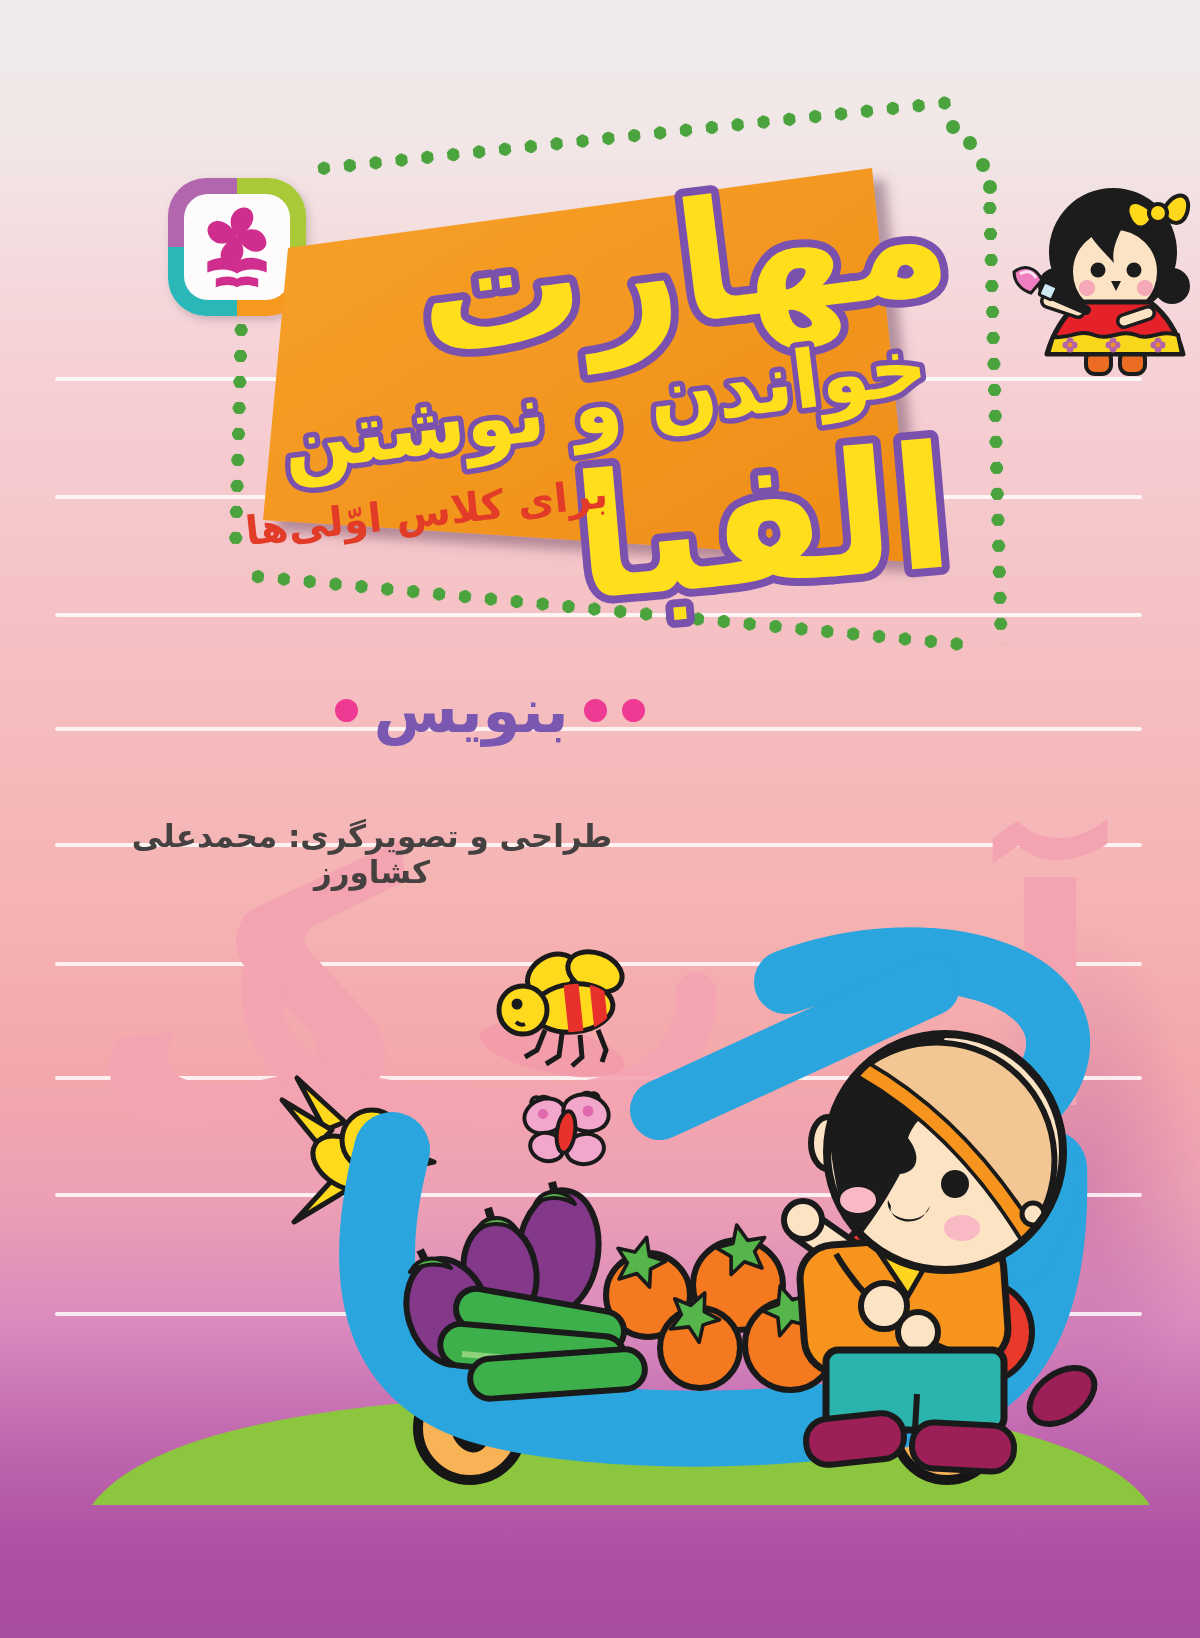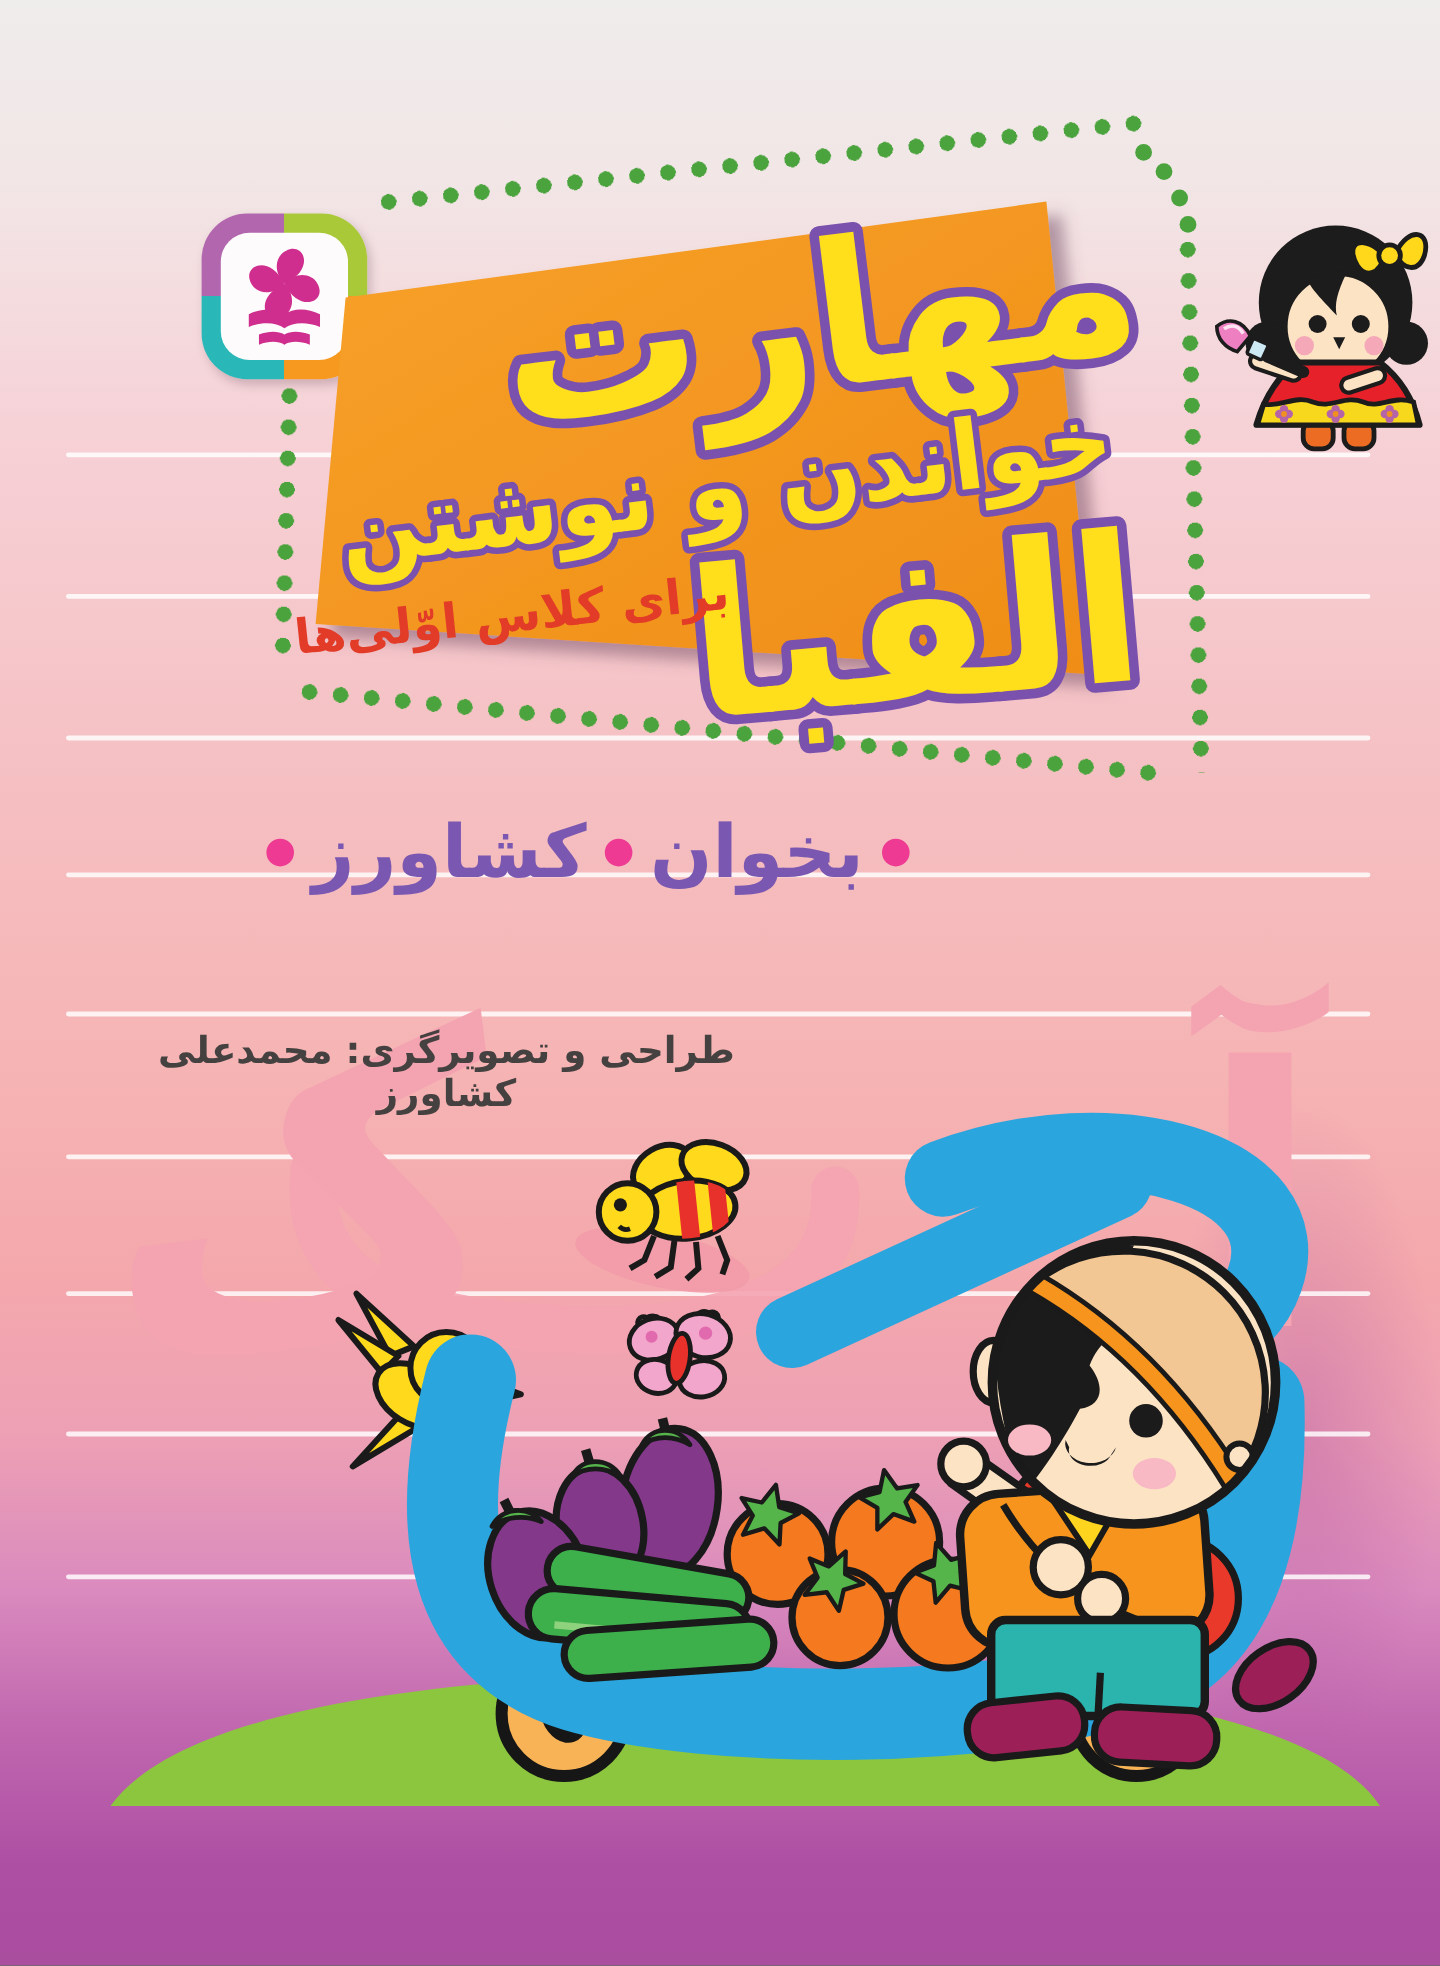--- a/index.html
+++ b/index.html
@@ -32,21 +32,21 @@
     background:conic-gradient(#a9c938 0 90deg,#f6991e 90deg 180deg,#29b7b7 180deg 270deg,#b266ae 270deg 360deg);
     box-shadow:3px 4px 8px rgba(90,60,80,.25);}
   .logo-inner{position:absolute;inset:16px;background:#fdfbfb;border-radius:24px;}
   .logo-inner svg{position:absolute;inset:0;width:100%;height:100%;}
   
   .subtitle{position:absolute;left:100px;top:664px;width:780px;height:92px;
     display:flex;direction:rtl;justify-content:center;align-items:center;gap:15px;
     font-size:61px;font-weight:700;color:#7a58b2;}
   .subtitle .pdot{width:23px;height:23px;border-radius:50%;background:#ee3a93;flex:0 0 auto;}
   .credit{position:absolute;left:118px;top:818px;width:508px;direction:rtl;text-align:center;
-    font-size:31px;font-weight:700;color:#454140;margin-top:40px;}
+    font-size:31px;font-weight:700;color:#454140;}
 </style>
 </head>
 <body>
 
 <div class="cover">
   <div class="tint"></div>
 
   <div class="rules">
     <div class="rule" style="top:377px"></div>
     <div class="rule" style="top:495px"></div>
@@ -287,20 +287,19 @@
     </defs>
     <polygon filter="url(#plsh)" points="288,248 872,168 912,562 263,520" fill="url(#og)"></polygon>
     <text x="690" y="322" font-size="165" font-weight="700" text-anchor="middle" fill="#ffdf1b" stroke="#7b51ae" stroke-width="16" stroke-linejoin="round" paint-order="stroke" transform="rotate(-7 690 322)">مهارت</text>
     <text x="608" y="432" font-size="80" font-weight="700" text-anchor="middle" fill="#ffdf1b" stroke="#7b51ae" stroke-width="11" stroke-linejoin="round" paint-order="stroke" transform="rotate(-7 608 432)">خواندن و نوشتن</text>
     <text x="768" y="582" font-size="170" font-weight="700" text-anchor="middle" fill="#ffdf1b" stroke="#7b51ae" stroke-width="16" stroke-linejoin="round" paint-order="stroke" transform="rotate(-5 768 582)">الفبا</text>
     <text x="428" y="526" font-size="40" font-weight="700" text-anchor="middle" fill="#e23b27" transform="rotate(-6 428 526)">برای کلاس اوّلی‌ها</text>
   </svg>
 
   <div class="subtitle">
     <span class="pdot"></span>
-    <span>بخوان</span>
     <span class="pdot"></span>
-    <span>کشاورز</span>
+    <span>بنویس</span>
     <span class="pdot"></span>
   </div>
 
   <div class="credit">طراحی و تصویرگری: محمدعلی کشاورز</div>
 </div>
 
 </body></html>

